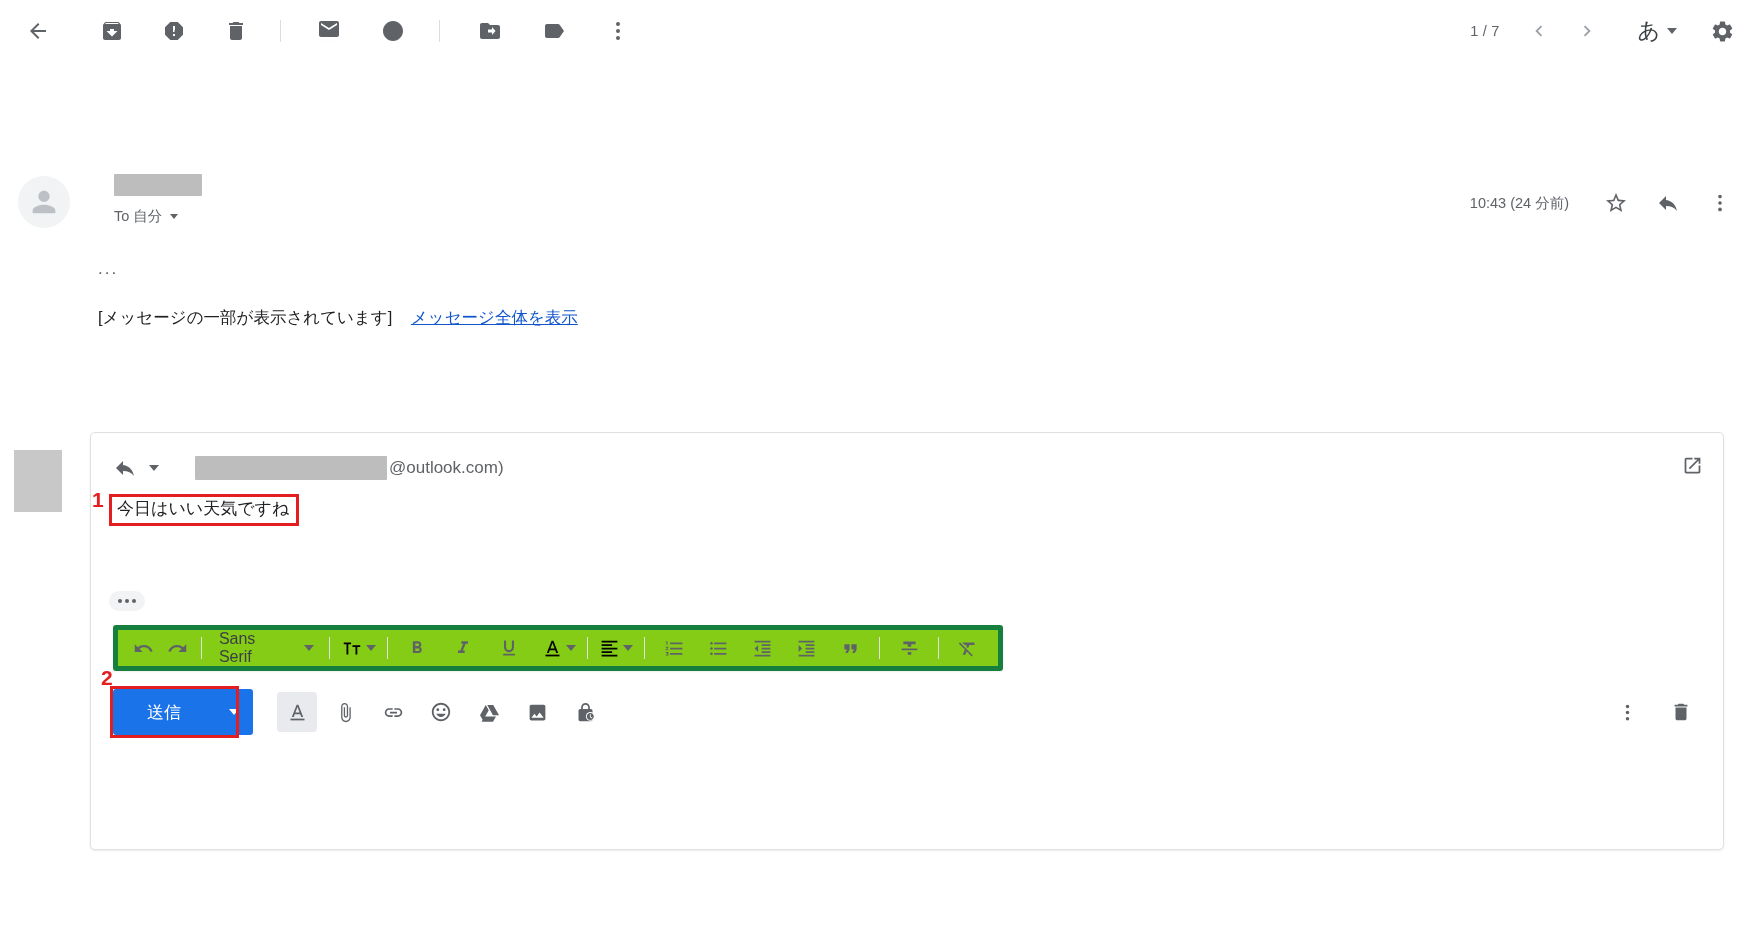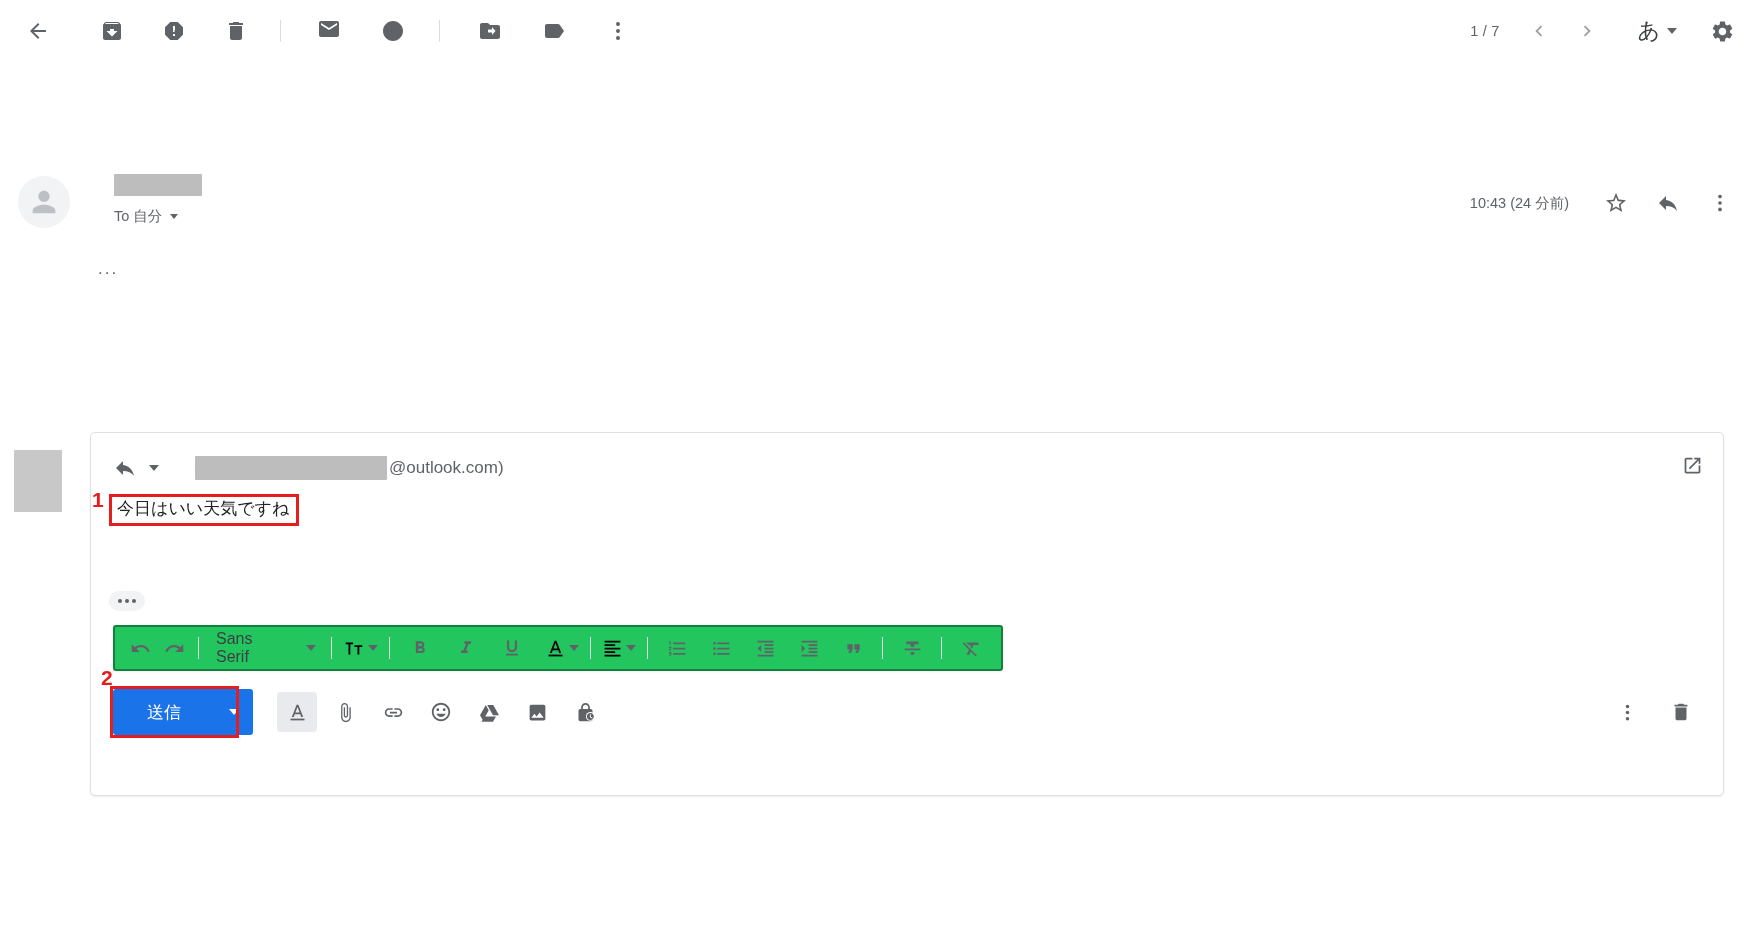--- a/index.html
+++ b/index.html
@@ -85,21 +85,21 @@
   }
   .trunc-line { margin-top:30px; font-size:16.5px; color:#202124; }
   .trunc-link { color:#1155cc; text-decoration:underline; margin-left:14px; cursor:pointer; }
 
   
   .reply-wrap { position:absolute; left:0; top:432px; width:1763px; }
   .reply-gutter {
     position:absolute; left:14px; top:18px; width:48px; height:62px; background:#c8c8c8;
   }
   .reply-box {
-    position:absolute; left:90px; top:0; width:1634px; height:364px;
+    position:absolute; left:90px; top:0; width:1634px; height:418px;
     border:1px solid #e0e0e0; border-radius:5px; background:#fff;
     box-shadow:0 1px 2px rgba(60,64,67,0.10);
   }
   .reply-head { display:flex; align-items:center; padding:22px 0 0 22px; }
   .reply-arrow { display:flex; align-items:center; gap:12px; cursor:pointer; }
   .reply-arrow svg{fill:#5f6368;}
   .reply-caret{width:0;height:0;border-left:5px solid transparent;border-right:5px solid transparent;border-top:6px solid #5f6368;}
   .recipient { display:flex; align-items:center; margin-left:36px; }
   .redact-addr { width:192px; height:24px; background:#bdbdbd; border-radius:1px; }
   .addr-domain { font-size:17px; color:#5f6368; margin-left:2px; }
@@ -119,21 +119,21 @@
 
   .trim-pill {
     position:absolute; left:18px; top:158px; width:36px; height:20px;
     background:#f1f3f4; border-radius:10px; display:flex; align-items:center;
     justify-content:center; gap:3px; cursor:pointer;
   }
   .trim-dot { width:4px;height:4px;border-radius:50%;background:#5f6368; }
 
   .format-bar {
     position:absolute; left:22px; top:192px; width:890px; height:46px;
-    border:2px solid #15803d; border-radius:3px; background:#22c55e;
+    border:5px solid #15803d; border-radius:3px; background:#84cc16;
     display:flex; align-items:center; padding:0 8px; box-shadow:0 1px 2px rgba(60,64,67,0.08);
   }
   .fb-btn {
     height:34px; min-width:34px; display:flex; align-items:center; justify-content:center;
     border-radius:3px; cursor:pointer; padding:0 4px;
   }
   .fb-btn svg { fill:#5f6368; }
   .fb-sep { width:1px; height:22px; background:#e0e0e0; margin:0 7px; }
   .font-select {
     display:flex; align-items:center; gap:22px; padding:0 8px 0 10px; height:34px;
@@ -289,20 +289,24 @@
               <circle cx="12" cy="5" r="2"></circle>
               <circle cx="12" cy="12" r="2"></circle>
               <circle cx="12" cy="19" r="2"></circle>
             </svg>
         </div>
       </div>
     </div>
 
     <div class="msg-body">
       <div class="body-ellipsis">...</div>
+      <div class="trunc-line">
+        <span>[メッセージの一部が表示されています]</span>
+        <span class="trunc-link">メッセージ全体を表示</span>
+      </div>
     </div>
   </div>
 
   <div class="reply-wrap">
     <div class="reply-gutter"></div>
 
     <div class="reply-box">
 
       <div class="reply-head">
         <div class="reply-arrow">

